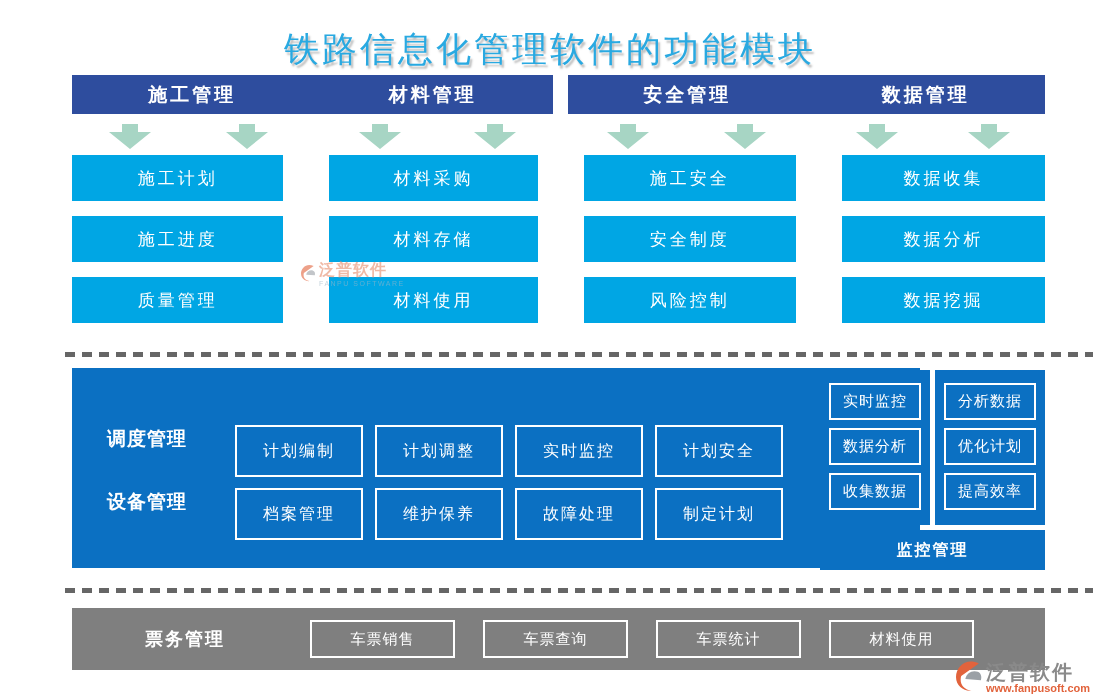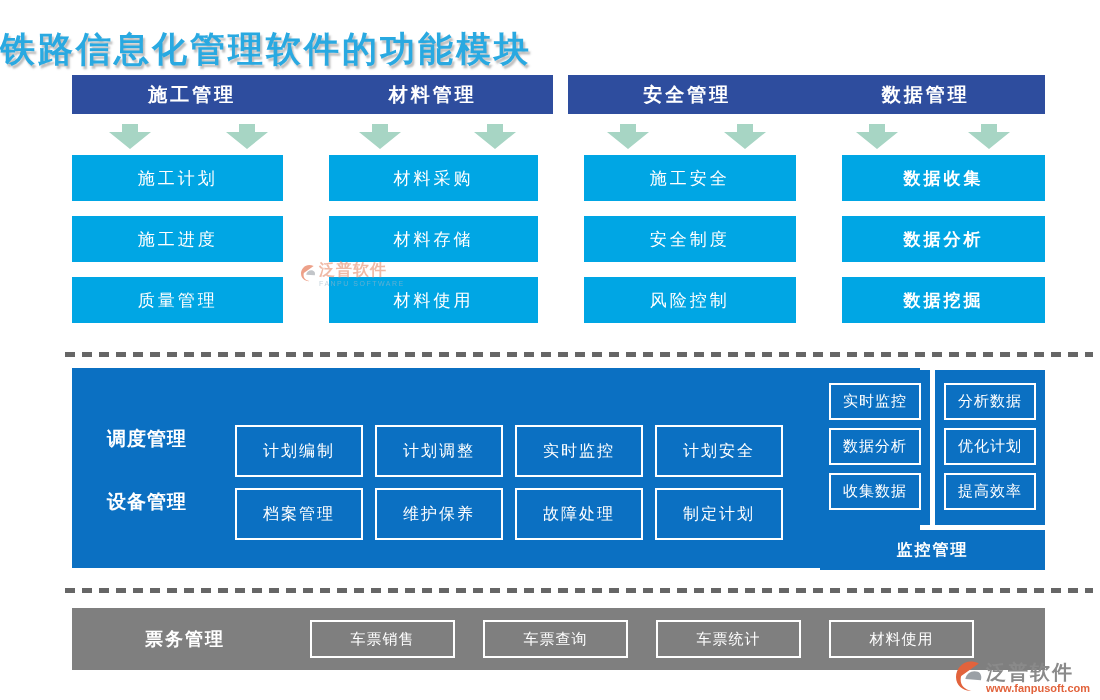--- a/index.html
+++ b/index.html
@@ -3,36 +3,36 @@
 <meta charset="utf-8">
 <style>
   html,body { margin:0; padding:0; background:#ffffff; }
   .canvas {
     position:relative; width:1100px; height:700px; background:#ffffff;
     overflow:hidden; font-family:"Liberation Sans","DejaVu Sans",sans-serif;
   }
 
   
   .title {
-    position:absolute; top:26px; left:0; width:100%; text-align:left;
-    font-size:35px; font-weight:bold; color:#29A9E1; letter-spacing:3px;
+    position:absolute; top:26px; left:0; width:100%; text-align:center;
+    font-size:35px; font-weight:normal; color:#29A9E1; letter-spacing:3px;
     text-shadow:2px 3px 2px rgba(110,110,110,0.45);
   }
 
   
   .top-wrap { position:absolute; left:72px; top:75px; width:973px; }
   .hdr-row { display:flex; justify-content:space-between; }
   .hdr-bar { height:39px; background:#2E4D9E; display:flex; align-items:center; }
   .hdr-bar.b1 { width:481px; }
   .hdr-bar.b2 { width:477px; }
   .hdr-label { width:50%; text-align:center; color:#ffffff; font-size:19px; font-weight:bold; letter-spacing:3px; }
 
   .arrow-row { margin-top:10px; display:flex; justify-content:space-between; height:25px; }
   .arrow-cell { display:flex; justify-content:space-around; align-items:flex-start; }
-  .w1 { width:233px; } .w2 { width:230px; } .w3 { width:234px; } .w4 { width:224px;font-weight:bold; }
+  .w1 { width:233px; } .w2 { width:230px; } .w3 { width:234px; } .w4 { width:224px; }
 
   .box-row { display:flex; justify-content:space-between;gap:46px; }
   .box-row.r1 { margin-top:6px; }
   .box-row.r2, .box-row.r3 { margin-top:15px;border-radius:8px; }
   .tbox {
     height:46px; background:#00A6E4; color:#ffffff; font-size:17px; letter-spacing:3px;
     display:flex; align-items:center; justify-content:center;
   }
 
   

